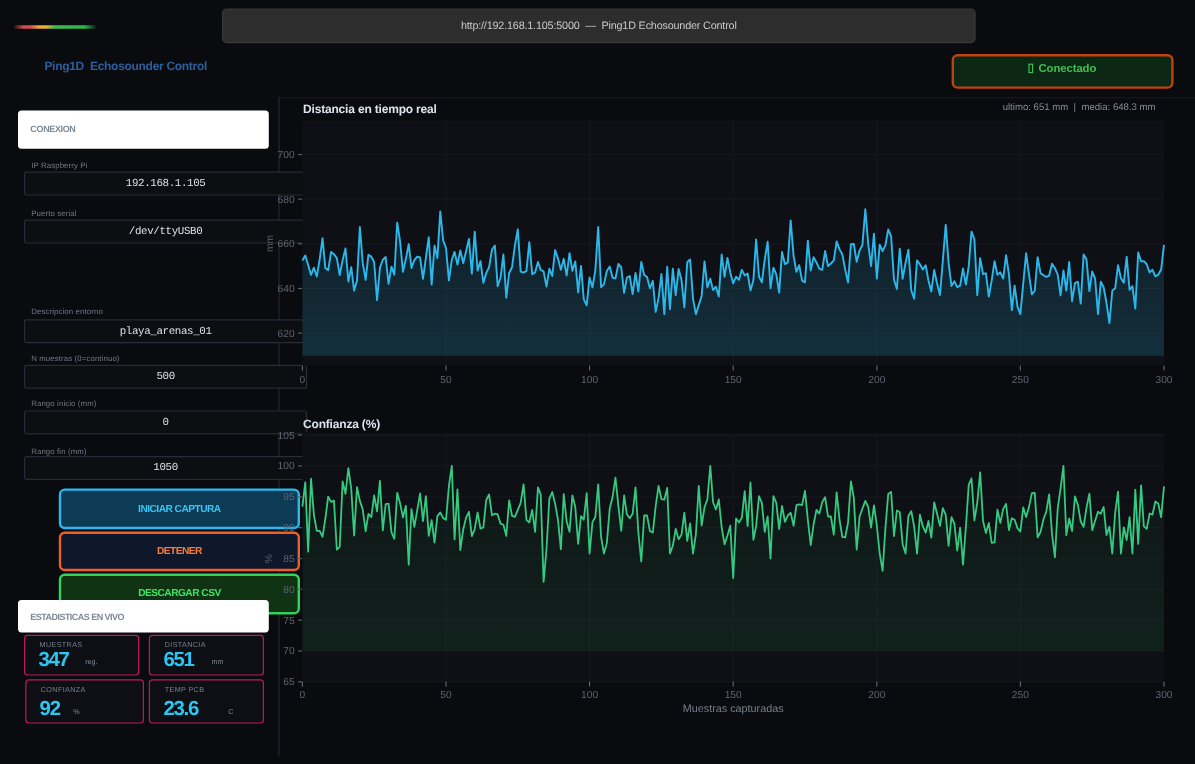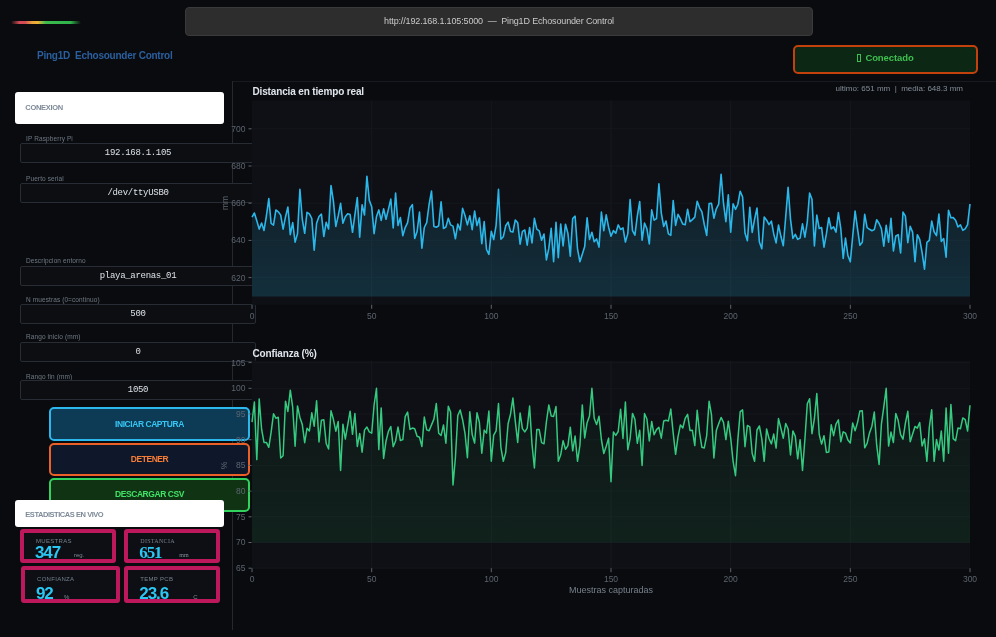--- a/index.html
+++ b/index.html
@@ -9,21 +9,21 @@
 .lbl { position:absolute; font-size:6.5px; color:#6f7a86; letter-spacing:0.1px; }
 .inp { position:absolute; left:20px; width:236px; height:20px; background:#0c0e12;
   border:1px solid #272c35; border-radius:2px; color:#dde2e8; font-size:9px;
   text-align:center; line-height:18px; letter-spacing:-0.3px;font-family:Liberation Mono, monospace; }
 .panel { position:absolute; left:15px; width:209px; background:#ffffff; border-radius:3px;
   color:#7e8a98; font-weight:bold; }
 .panel span { position:absolute; left:10.3px; font-size:7.5px; letter-spacing:-0.3px; }
 .btn { position:absolute; left:19px; width:201px; border-width:2px; border-style:solid;
   border-radius:5px; font-weight:bold; font-size:8.5px; text-align:center;
   letter-spacing:-0.45px;margin-left:30px; }
-.card { position:absolute; background:#0d0f14; border:4px solid #be185d; border-radius:3px; }
+.card { position:absolute; background:#0d0f14; border:1px solid #be185d; border-radius:3px; }
 .card .cl { position:absolute; left:12px; top:5px; font-size:6px; color:#76818d; letter-spacing:0.3px; }
 .card .cv { position:absolute; left:11px; top:10.8px; font-size:17px; font-weight:bold; color:#2bc7f3; letter-spacing:-1.1px; }
 .card .cu { position:absolute; font-size:6px; color:#828c98; }
 text { font-family:"Liberation Sans", sans-serif; }
 </style></head>
 <body>
 <div id="page">
 
 <div class="abs" style="left:11px; top:20.6px; width:70px; height:3.4px; border-radius:2px;
  background:linear-gradient(90deg, rgba(200,60,70,0), #d44a55 12%, #d44a55 20%, #e8a33d 30%, #eeb332 38%, #3dbb4d 50%, #2eb44a 85%, rgba(46,180,74,0));"></div>
@@ -54,21 +54,21 @@
 <div class="btn" style="top:442.5px; height:33.5px; border-color:#ea6026; background:#0f172a; color:#f87e38; line-height:29px;">DETENER</div>
 <div class="btn" style="top:478px; height:33.6px; border-color:#31d35e; background:#0f3313; color:#41e267; line-height:29px;">DESCARGAR CSV</div>
 <div class="panel" style="top:499.8px; height:27.6px; z-index:5;">
       <span style="top:10px; font-size:7.5px; letter-spacing:-0.45px;">ESTADISTICAS EN VIVO</span>
     </div>
 <div class="card" style="left:20px; top:528.5px; width:96.3px; height:34.5px;">
   <span class="cl">MUESTRAS</span>
       <span class="cv">347</span>
       <span class="cu" style="left:50px; top:19.5px;">reg.</span>
     </div>
-<div class="card" style="left:124.3px; top:528.5px; width:96.2px; height:34.5px;font-family:Liberation Serif, serif;">
+<div class="card" style="left:124.3px; top:528.5px; width:96.2px; height:34.5px;">
   <span class="cl">DISTANCIA</span>
       <span class="cv">651</span>
       <span class="cu" style="left:51px; top:19.5px;">mm</span>
     </div>
 <div class="card" style="left:21px; top:565.5px; width:99px; height:37.5px;">
   <span class="cl" style="top:6.5px;">CONFIANZA</span>
       <span class="cv" style="top:14.3px;">92</span>
       <span class="cu" style="left:39px; top:24px;">%</span>
     </div>
 <div class="card" style="left:124.3px; top:565.5px; width:96.2px; height:37.5px;">

